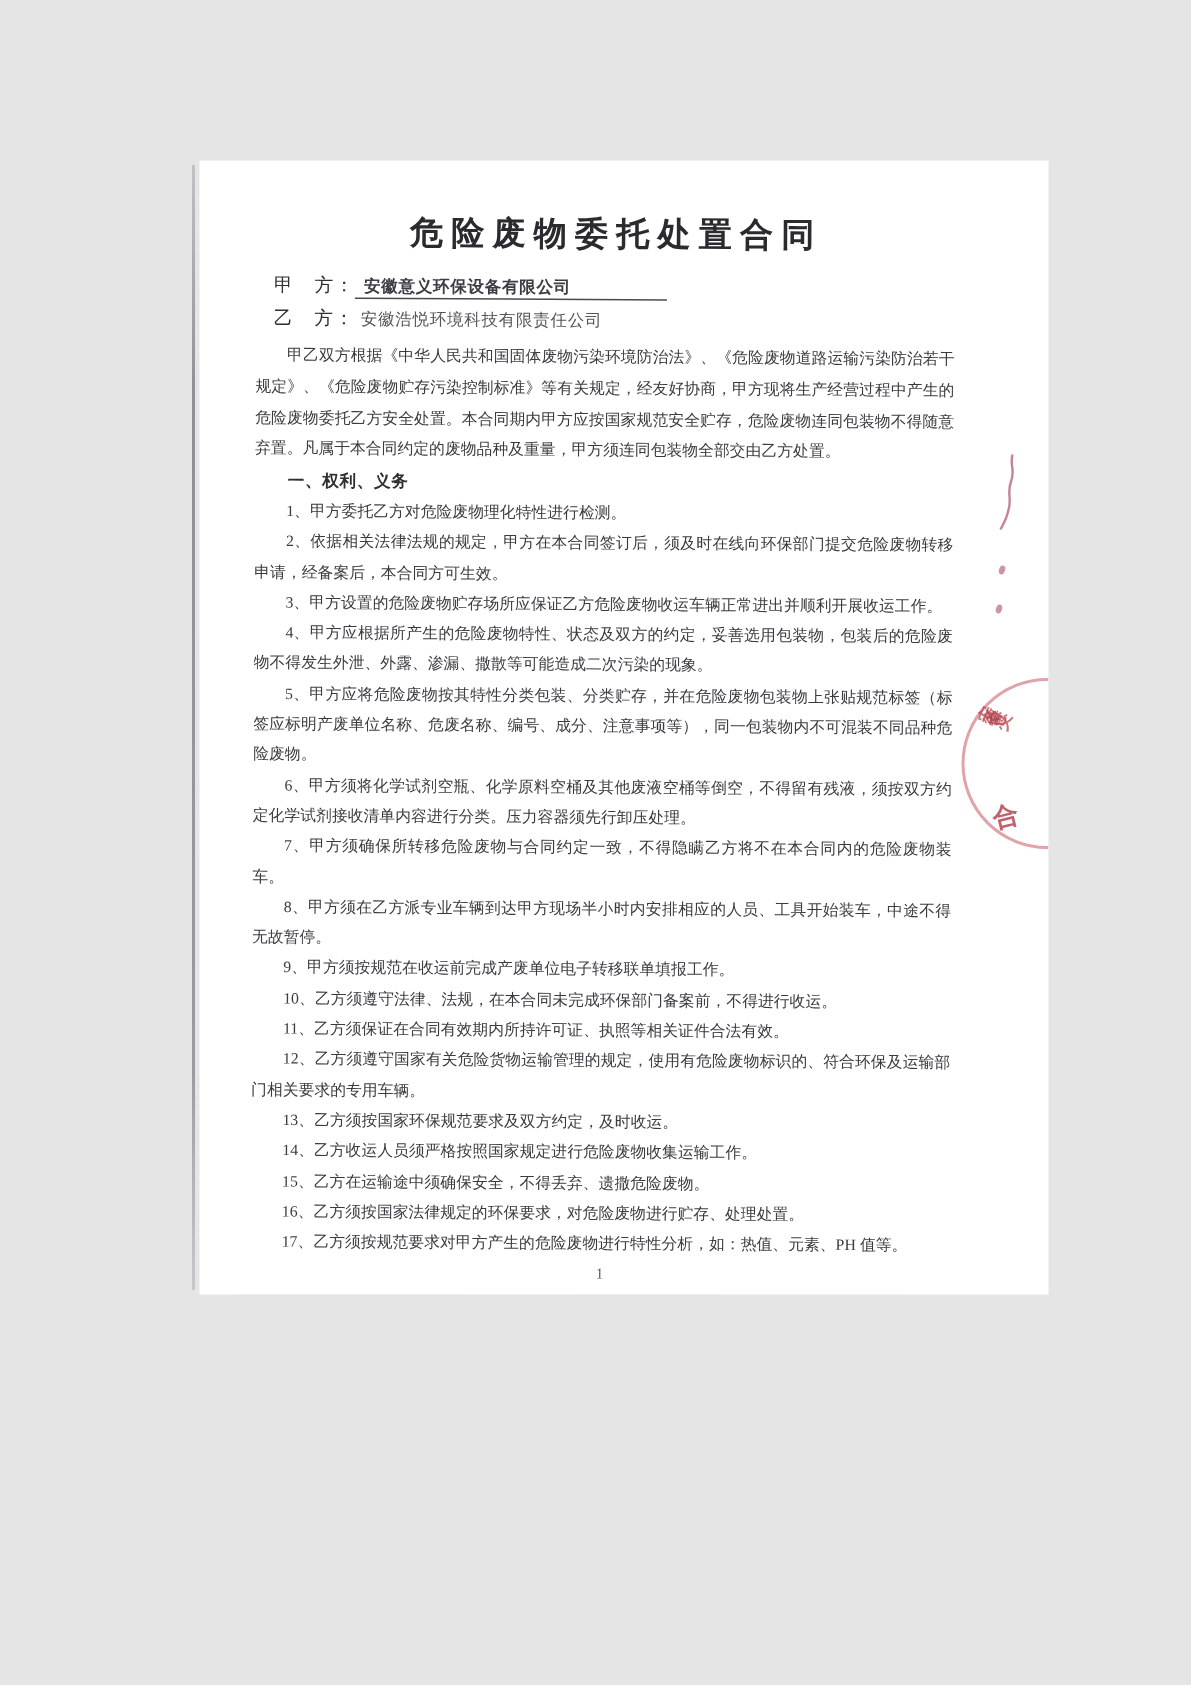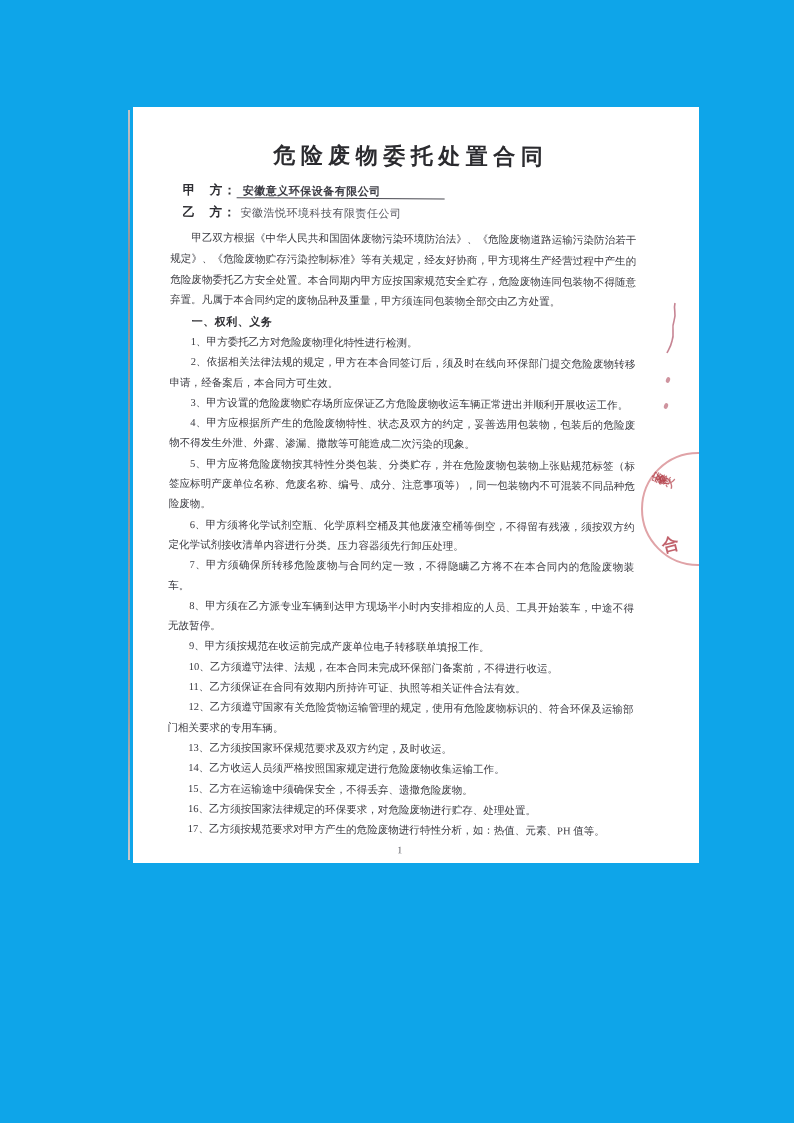--- a/index.html
+++ b/index.html
@@ -1,21 +1,21 @@
 <!DOCTYPE html>
 <html><head>
 <meta charset="utf-8">
 <style>
   html,body{margin:0;padding:0;}
   body{
     width:794px;height:1123px;background:#ffffff;overflow:hidden;
     font-family:"Liberation Serif","DejaVu Serif",serif;
     position:relative;
   }
-  .scan{position:absolute;left:0;top:0;width:794px;height:1123px;background:#0ea5e9;}
+  .scan{position:absolute;left:0;top:0;width:794px;height:1123px;background:#e5e5e5;}
   
   .edge-line-left{
     position:absolute;left:128px;top:110px;width:2px;height:750px;
     background:linear-gradient(#c2c2c6,#8f8f95 20%,#9a9aa0 80%,#c8c8cc);
   }
   .curl-band{
     position:absolute;left:155px;top:108px;width:38px;height:753px;
     background:linear-gradient(to right,
       rgba(150,150,158,0.10),
       rgba(148,148,158,0.34) 35%,
@@ -35,21 +35,21 @@
     padding:0 62px 0 38px;
     overflow:hidden;
   }
   .paper-inner{transform:rotate(0.35deg);transform-origin:40% 0;}
   .doc-title{
     margin:34px 0 12px 14px;text-align:center;
     font-size:22px;font-weight:bold;letter-spacing:5.5px;
     color:#2b2b2f;white-space:nowrap;
   }
   .party-line{margin:0 0 7px 12px;font-size:12.5px;color:#333338;height:15px;}
-  .party-label{font-weight:bold;letter-spacing:1px;color:#2e2e33;}
+  .party-label{font-weight:normal;letter-spacing:1px;color:#2e2e33;}
   .party-value-a{
     font-size:11px;font-weight:600;color:#3c3c44;
     border-bottom:1.2px solid #4a4a52;
     padding:0 64px 1px 6px;letter-spacing:0.5px;
   }
   .party-value-b{font-size:11px;font-weight:400;color:#54545c;padding-left:4px;letter-spacing:0.5px;}
   .intro{
     margin:9px 0 0 0;font-size:10.5px;color:#3a3a40;
     line-height:20.8px;text-indent:2em;text-align:justify;letter-spacing:0.05px;
   }

